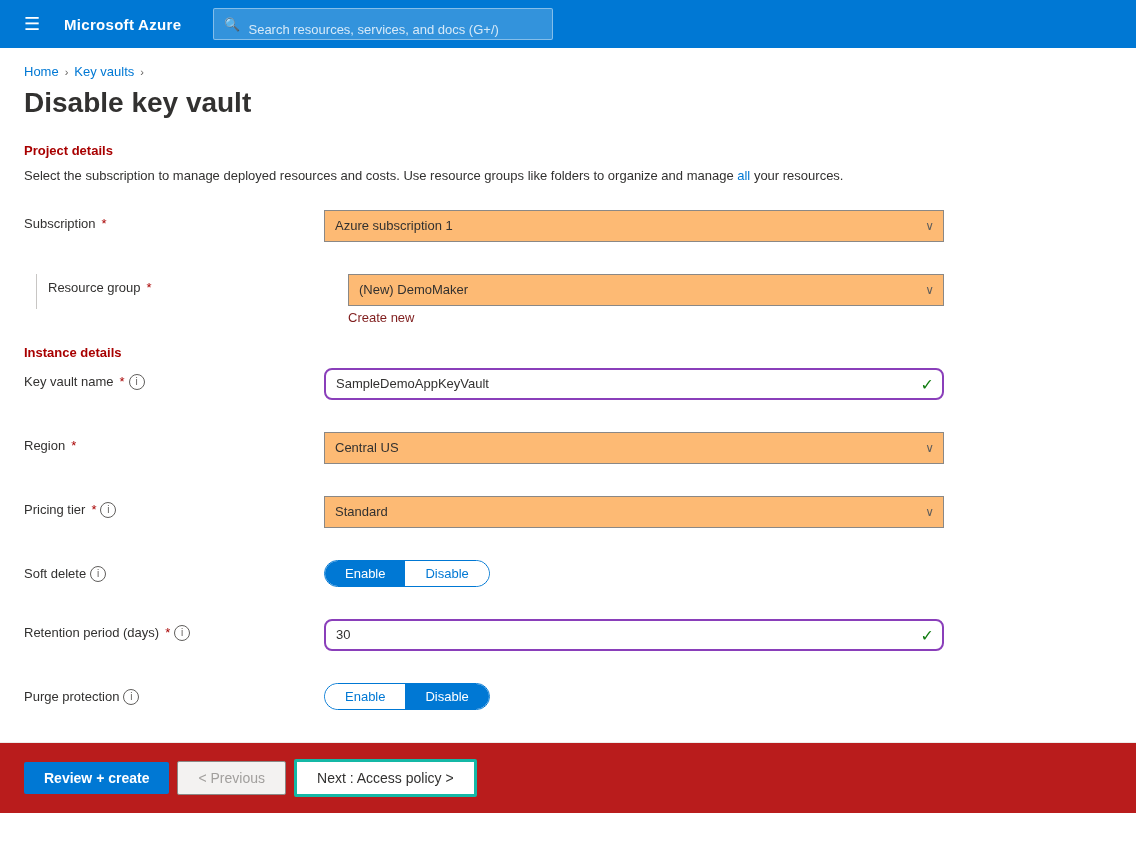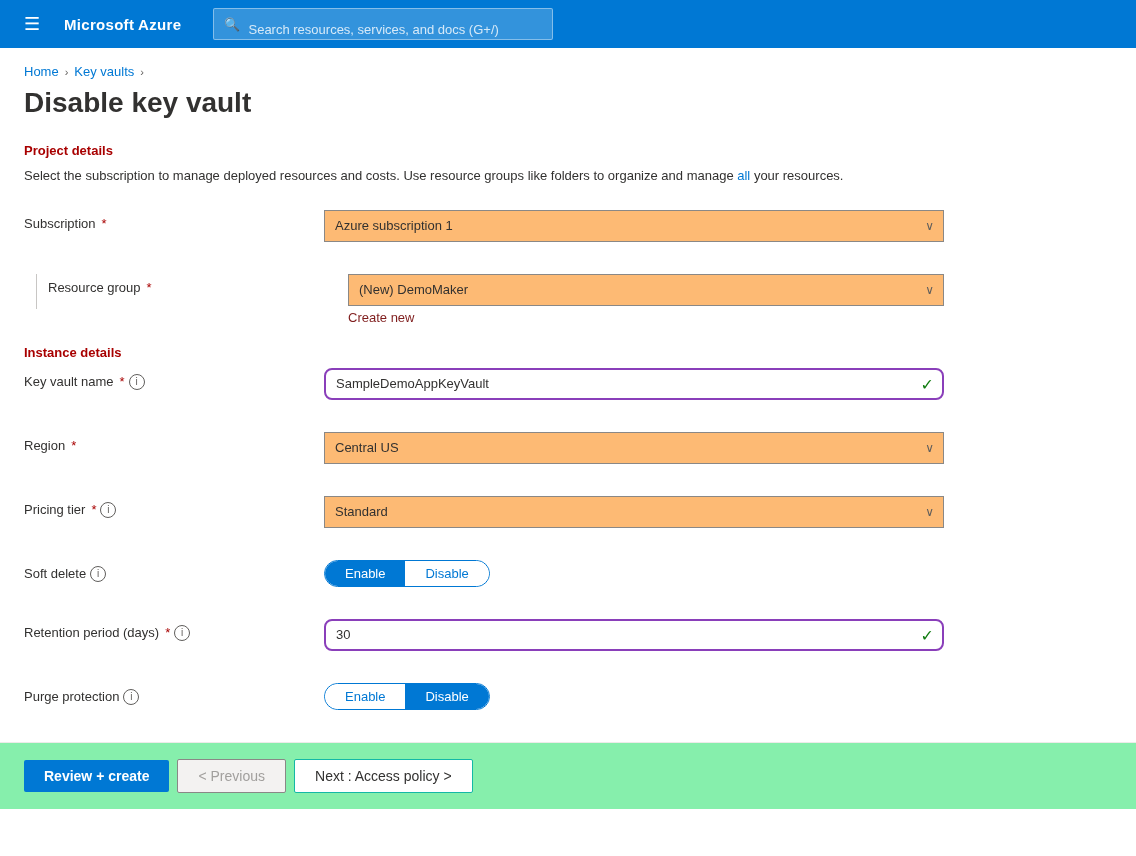--- a/index.html
+++ b/index.html
@@ -223,21 +223,21 @@
       border-top: 1px solid #edebe9;
       margin: 32px 0 0;
     }
 
     
     .footer {
       padding: 16px 24px;
       display: flex;
       align-items: center;
       gap: 8px;
-      background: #86efac;
+      background: #b91c1c;
     }
     .btn-primary {
       background: #0078d4;
       color: #fff;
       border: none;
       padding: 8px 20px;
       font-size: 14px;
       font-family: inherit;
       cursor: pointer;
       border-radius: 2px;
@@ -254,21 +254,21 @@
       border-radius: 2px;
     }
     .btn-secondary:disabled, .btn-secondary.disabled {
       color: #a19f9d;
       cursor: default;
       background: #f3f2f1;
     }
     .btn-outline {
       background: #fff;
       color: #323130;
-      border: 1px solid #14b8a6;
+      border: 3px solid #14b8a6;
       padding: 8px 20px;
       font-size: 14px;
       font-family: inherit;
       cursor: pointer;
       border-radius: 2px;
     }
     .rg-section {
       display: flex;
       max-width: 920px;
       margin-bottom: 20px;

